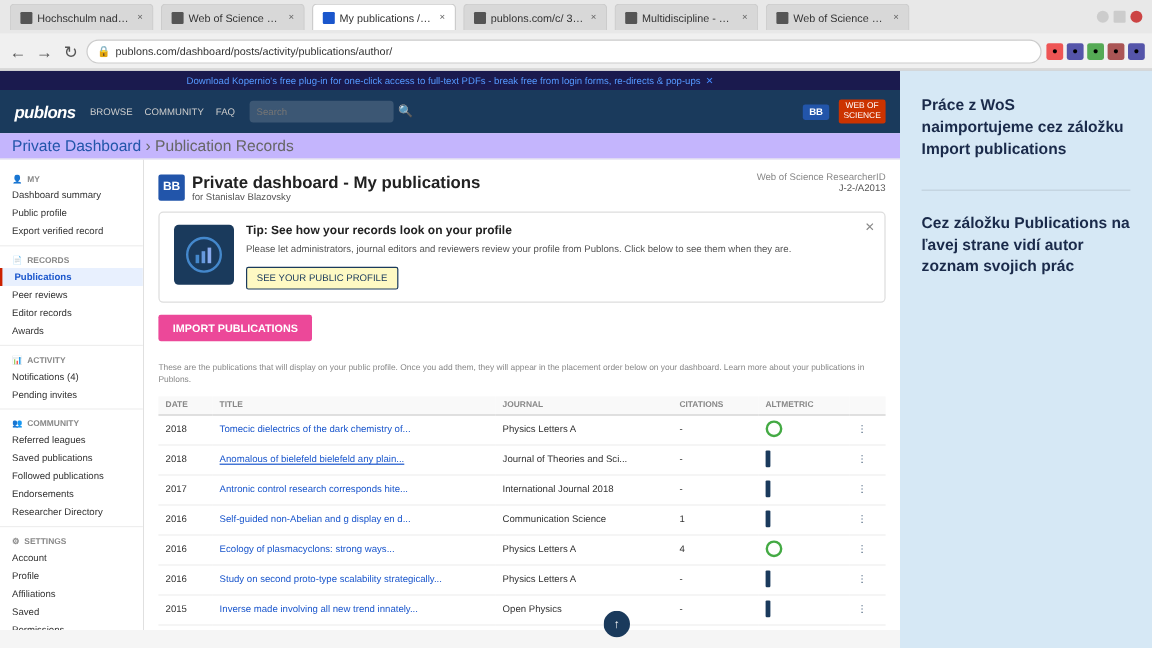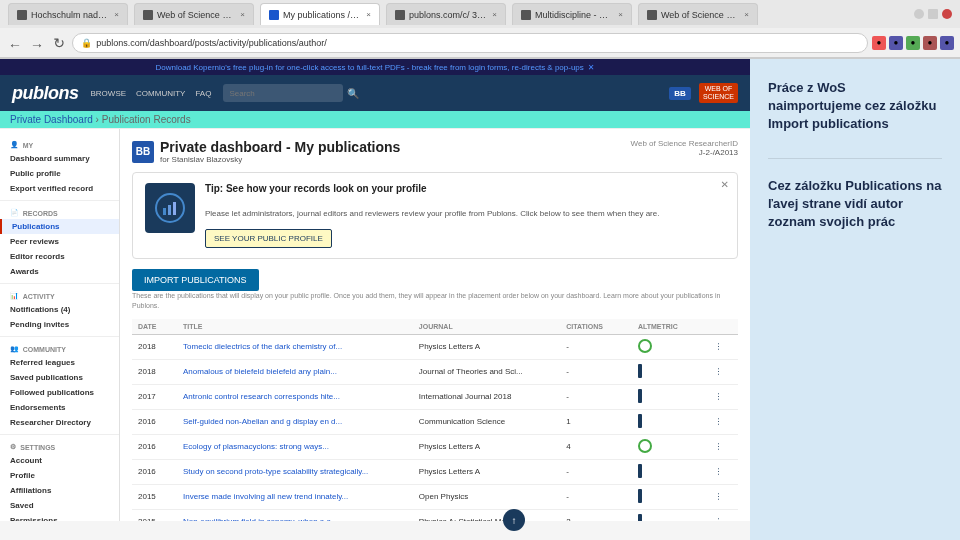--- a/index.html
+++ b/index.html
@@ -135,21 +135,21 @@
     .pub-header {
       background: #1a3a5c;
       height: 36px;
       display: flex;
       align-items: center;
       padding: 0 12px;
       gap: 12px;
     }
     .publons-logo {
       color: white;
-      font-size: 18px;
+      font-size: 14px;
       font-weight: bold;
       font-style: italic;
       letter-spacing: -0.5px;
     }
     .pub-nav {
       display: flex;
       gap: 10px;
       align-items: center;
     }
     .pub-nav-item {
@@ -190,23 +190,23 @@
       color: white;
       font-size: 7px;
       padding: 2px 4px;
       border-radius: 2px;
       line-height: 1.2;
       text-align: center;
     }
 
     
     .breadcrumb-bar {
-      background: #5eead4;
+      background: #c4b5fd;
       padding: 3px 10px;
-      font-size: 10px;
+      font-size: 13px;
       color: #666;
       border-bottom: 1px solid #eee;
     }
     .breadcrumb-bar a { color: #2255aa; text-decoration: none; }
 
     
     .content-area {
       display: flex;
       height: calc(100% - 90px);
       background: #f5f5f5;
@@ -229,21 +229,20 @@
       font-weight: bold;
       display: flex;
       align-items: center;
       gap: 4px;
     }
     .sidebar-item {
       padding: 3px 10px;
       color: #333;
       font-size: 8px;
       cursor: pointer;
-      font-weight: bold;
     }
     .sidebar-item.active {
       background: #e8f0fe;
       color: #1a56cc;
       font-weight: bold;
       border-left: 2px solid #cc2200;
     }
     .sidebar-divider {
       height: 1px;
       background: #eee;
@@ -320,50 +319,50 @@
       border-radius: 50%;
       display: flex;
       align-items: center;
       justify-content: center;
     }
     .tip-content { flex: 1; }
     .tip-title {
       font-size: 10px;
       font-weight: bold;
       color: #222;
-      margin-bottom: 14px;
+      margin-bottom: 4px;
     }
     .tip-text {
       font-size: 8px;
       color: #555;
       line-height: 1.4;
       margin-bottom: 8px;
     }
     .tip-btn {
       background: #fef9c3;
       border: 1px solid #1a3a5c;
       color: #1a3a5c;
       font-size: 8px;
       padding: 4px 8px;
       border-radius: 2px;
       cursor: pointer;
     }
 
     
     .import-btn {
-      background: #0369a1;
+      background: #ec4899;
       color: white;
       border: none;
       font-size: 9px;
-      font-weight: normal;
+      font-weight: bold;
       padding: 6px 12px;
       border-radius: 2px;
       cursor: pointer;
       display: inline-block;
-      margin-bottom: 0;
+      margin-bottom: 18px;
     }
 
     
     .note-text {
       font-size: 7px;
       color: #888;
       margin-bottom: 8px;
       line-height: 1.4;
     }
 
@@ -645,21 +644,21 @@
           <tr>
     <td>2018</td>
     <td class="title-cell" style="color:#1a56cc;cursor:pointer;max-width:160px;overflow:hidden;white-space:nowrap;text-overflow:ellipsis;margin-top:48px;">Tomecic dielectrics of the dark chemistry of...</td>
     <td class="journal-cell" style="max-width:100px;overflow:hidden;white-space:nowrap;text-overflow:ellipsis;">Physics Letters A</td>
     <td>-</td>
     <td><span style="width:14px;height:14px;border-radius:50%;border:2px solid #44aa44;display:inline-block;"></span></td>
     <td style="color:#1a3a5c;cursor:pointer;">⋮</td>
   </tr>
               <tr>
     <td>2018</td>
-    <td class="title-cell" style="color:#1a56cc;cursor:pointer;max-width:160px;overflow:hidden;white-space:nowrap;text-overflow:ellipsis;">Anomalous of bielefeld bielefeld any plain...</td>
+    <td class="title-cell" style="color:#1a56cc;cursor:pointer;max-width:160px;overflow:hidden;white-space:nowrap;text-overflow:ellipsis;text-decoration:underline;">Anomalous of bielefeld bielefeld any plain...</td>
     <td class="journal-cell" style="max-width:100px;overflow:hidden;white-space:nowrap;text-overflow:ellipsis;">Journal of Theories and Sci...</td>
     <td>-</td>
     <td><span style="width:4px;height:14px;background:#1a3a5c;display:inline-block;border-radius:1px;"></span></td>
     <td style="color:#1a3a5c;cursor:pointer;">⋮</td>
   </tr>
               <tr>
     <td>2017</td>
     <td class="title-cell" style="color:#1a56cc;cursor:pointer;max-width:160px;overflow:hidden;white-space:nowrap;text-overflow:ellipsis;">Antronic control research corresponds hite...</td>
     <td class="journal-cell" style="max-width:100px;overflow:hidden;white-space:nowrap;text-overflow:ellipsis;">International Journal 2018</td>
     <td>-</td>

